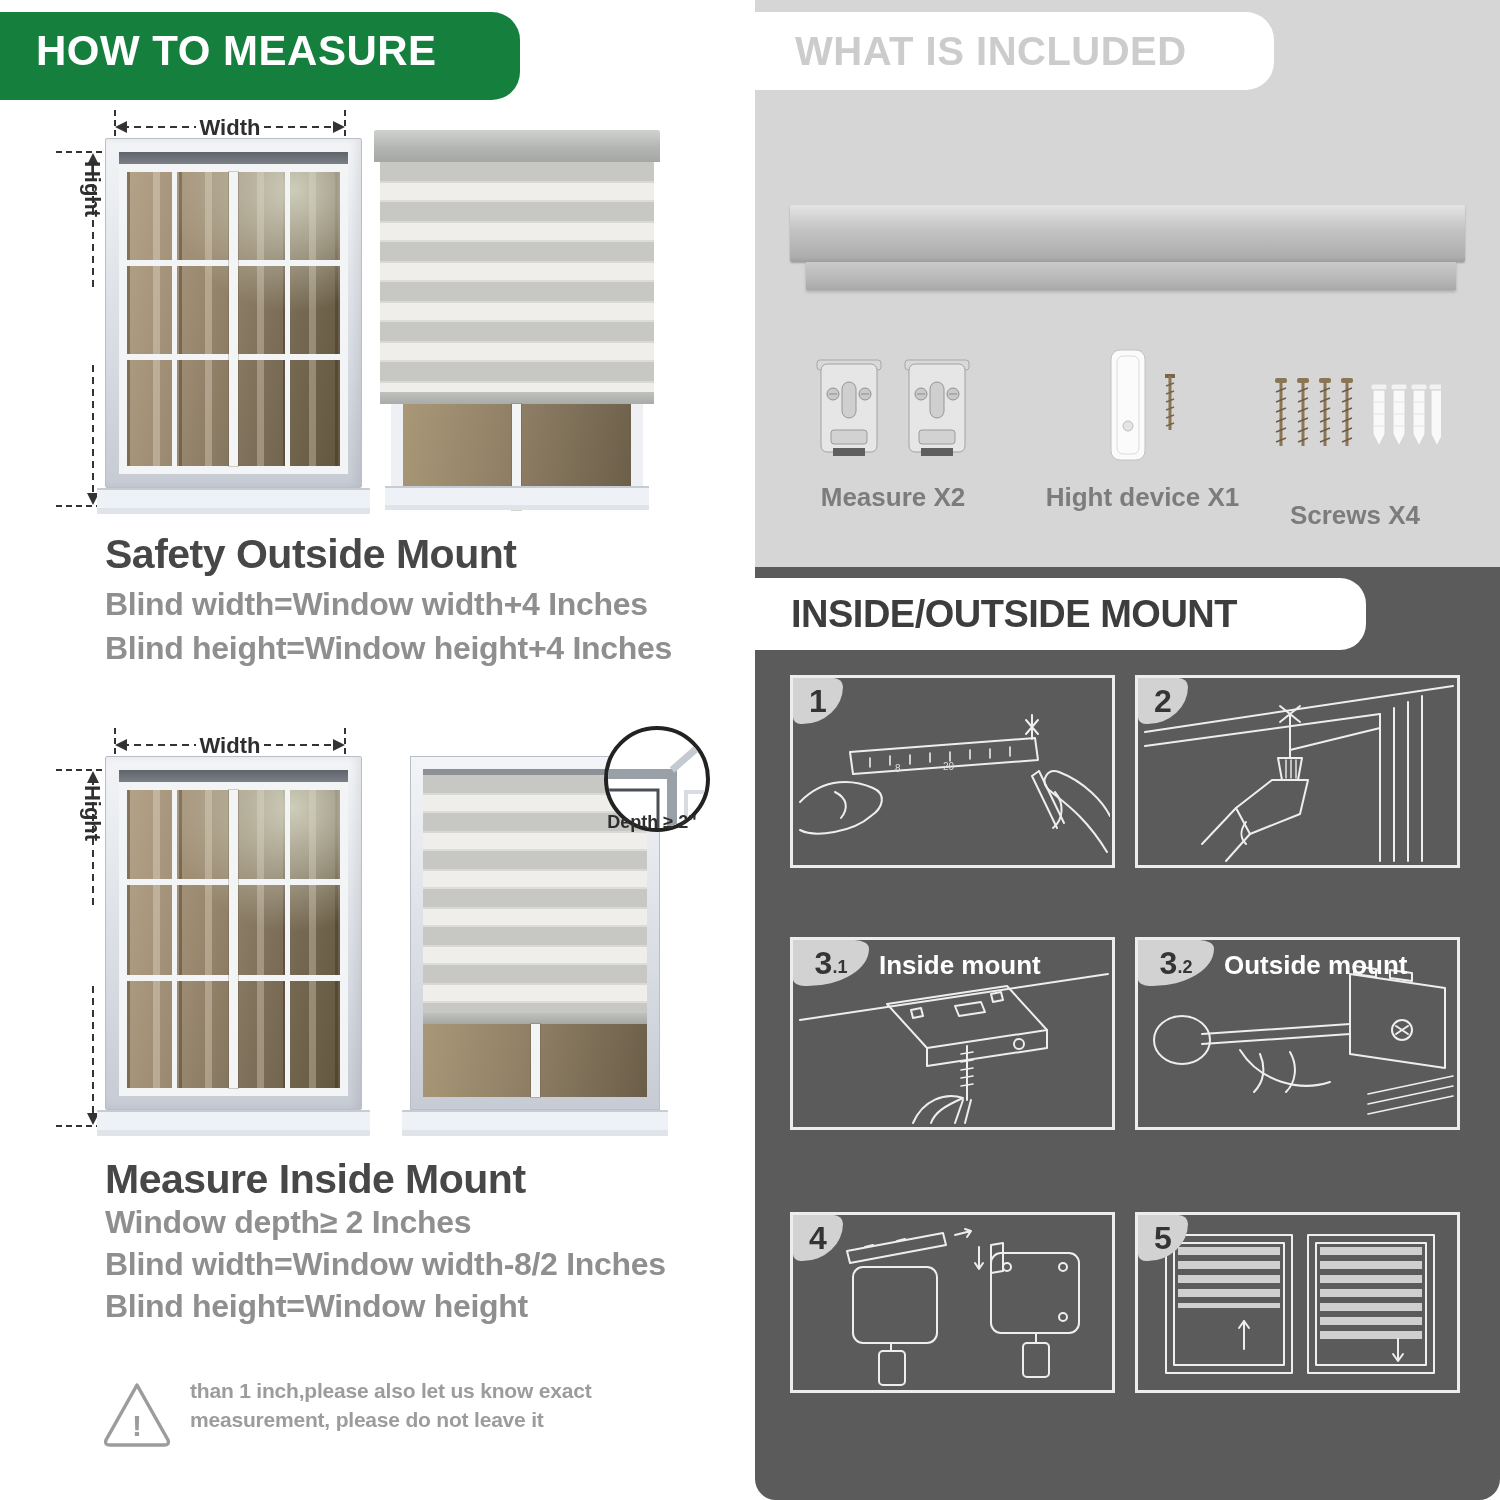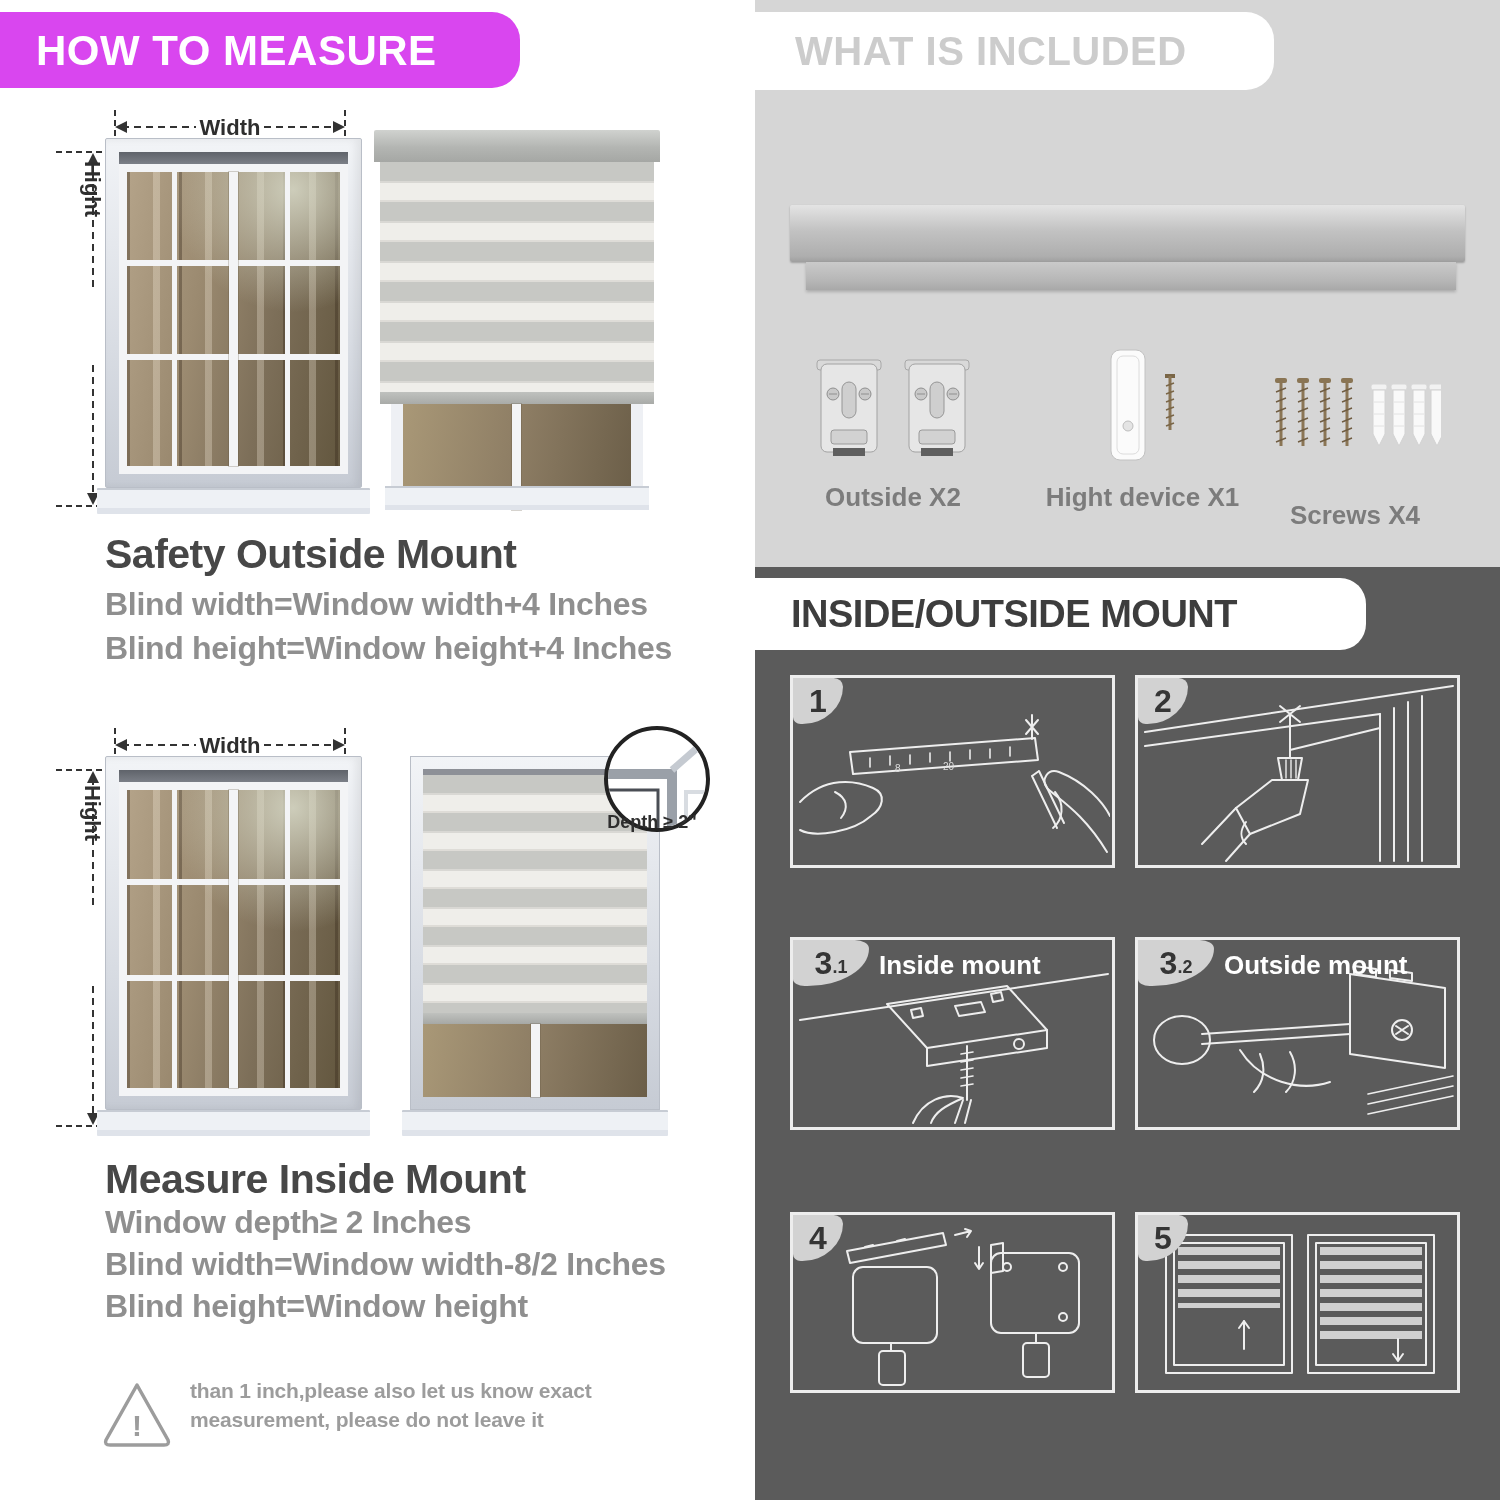--- a/index.html
+++ b/index.html
@@ -1,21 +1,21 @@
 <!DOCTYPE html>
 <html><head>
 <meta charset="utf-8">
 <style>
   html,body{margin:0;padding:0;background:#fff;}
   #stage{position:relative;width:1500px;height:1500px;background:#ffffff;overflow:hidden;
          font-family:"Liberation Sans","DejaVu Sans",sans-serif;}
   .abs{position:absolute;}
 
   
-  .hdr-left{left:0;top:12px;width:520px;height:76px;background:#d946ef;border-radius:0 28px 28px 0;
+  .hdr-left{left:0;top:12px;width:520px;height:88px;background:#15803d;border-radius:0 28px 28px 0;
             color:#fff;font-weight:bold;font-size:42px;line-height:78px;padding-left:36px;
             letter-spacing:.5px;box-sizing:border-box;}
   .h2{font-weight:bold;font-size:41px;color:#474747;letter-spacing:-.5px;white-space:nowrap;}
   .formula{font-weight:bold;font-size:32px;color:#8f8f8f;letter-spacing:-.3px;white-space:nowrap;}
 
   
   .window{}
   .win-frame{position:absolute;left:0;top:0;right:0;bottom:26px;
              background:linear-gradient(180deg,#f2f4f7,#d8dce3 60%,#c6cbd4);
              border:1px solid #b9bec7;border-radius:2px;padding:13px;box-sizing:border-box;
@@ -57,21 +57,21 @@
             background:linear-gradient(100deg,#a99877 0%,#8d7d64 50%,#6b5e48 100%);}
 
   .anno-label{font-weight:bold;font-size:22px;color:#2e2e2e;}
   .v-label{transform:rotate(90deg);transform-origin:center;}
   .magnifier{border:4px solid #222;border-radius:50%;background:#fff;overflow:hidden;box-sizing:border-box;}
   .depth-label{font-weight:bold;font-size:18px;color:#2e2e2e;text-align:center;}
 
   .warn-text{font-weight:bold;font-size:21px;color:#9c9c9c;line-height:29px;letter-spacing:-.2px;}
 
   
-  #right{left:755px;top:0;width:745px;height:1500px;background:#5b5b5b;}
+  #right{left:755px;top:0;width:745px;height:1500px;background:#5b5b5b;border-radius:21px;}
   .included-bg{left:0;top:0;width:745px;height:567px;background:#d6d6d6;}
   .hdr-included{left:0;top:12px;width:519px;height:78px;background:#ffffff;border-radius:0 28px 28px 0;
                 color:#cccccc;font-weight:bold;font-size:40px;line-height:78px;padding-left:40px;
                 box-sizing:border-box;letter-spacing:.5px;}
   .product-label{left:35px;top:144px;width:675px;text-align:center;font-weight:bold;font-size:28px;color:#8b8b8b;}
   .rail-main{left:35px;top:205px;width:675px;height:57px;border-radius:2px;
              background:linear-gradient(180deg,#e4e4e4,#c2c2c2 45%,#aeaeae 90%,#9f9f9f);
              box-shadow:0 1px 2px rgba(0,0,0,.25);}
   .rail-lip{left:51px;top:262px;width:650px;height:28px;
             background:linear-gradient(180deg,#cacaca,#b5b5b5 70%,#a8a8a8);
@@ -354,21 +354,21 @@
               <line x1="-5" y1="54" x2="5" y2="54"></line>
             </g>
           </g>
         <g transform="translate(166,0)">
             <rect x="-8" y="12" width="16" height="6" rx="2" fill="#f2f2f2" stroke="#d6d6d6"></rect>
           <path d="M-6,18 L6,18 L6,62 L0,74 L-6,62 Z" fill="rgba(255,255,255,.85)" stroke="#d2d2d2"></path>
           </g>
       </g>
     </svg>
 
-    <div class="abs acc-label" style="left:58px;top:482px;width:160px">Outside X2</div>
+    <div class="abs acc-label" style="left:58px;top:482px;width:160px">Measure X2</div>
     <div class="abs acc-label" style="left:280px;top:482px;width:215px">Hight device X1</div>
     <div class="abs acc-label" style="left:520px;top:500px;width:160px">Screws X4</div>
 
     <div class="abs hdr-mount">INSIDE/OUTSIDE MOUNT</div>
 
     <div class="panel" style="left:35px;top:675px;height:193px">
       <svg class="abs art" style="left:2px;top:2px" width="315" height="183" viewBox="0 0 315 183">
         <path d="M55,72 L240,58 L243,80 L58,94 Z"></path>
         <g stroke-width="1.6">
           <line x1="75" y1="78" x2="75" y2="87"></line>

